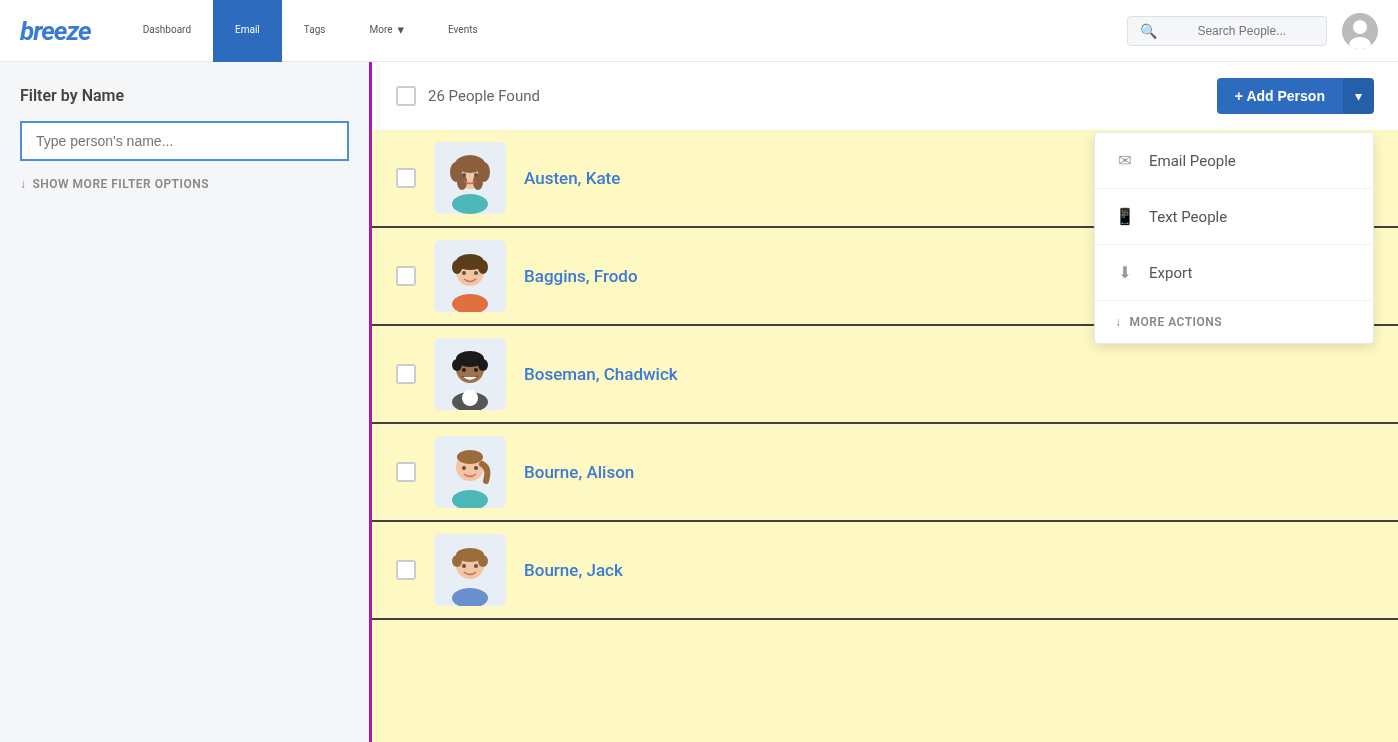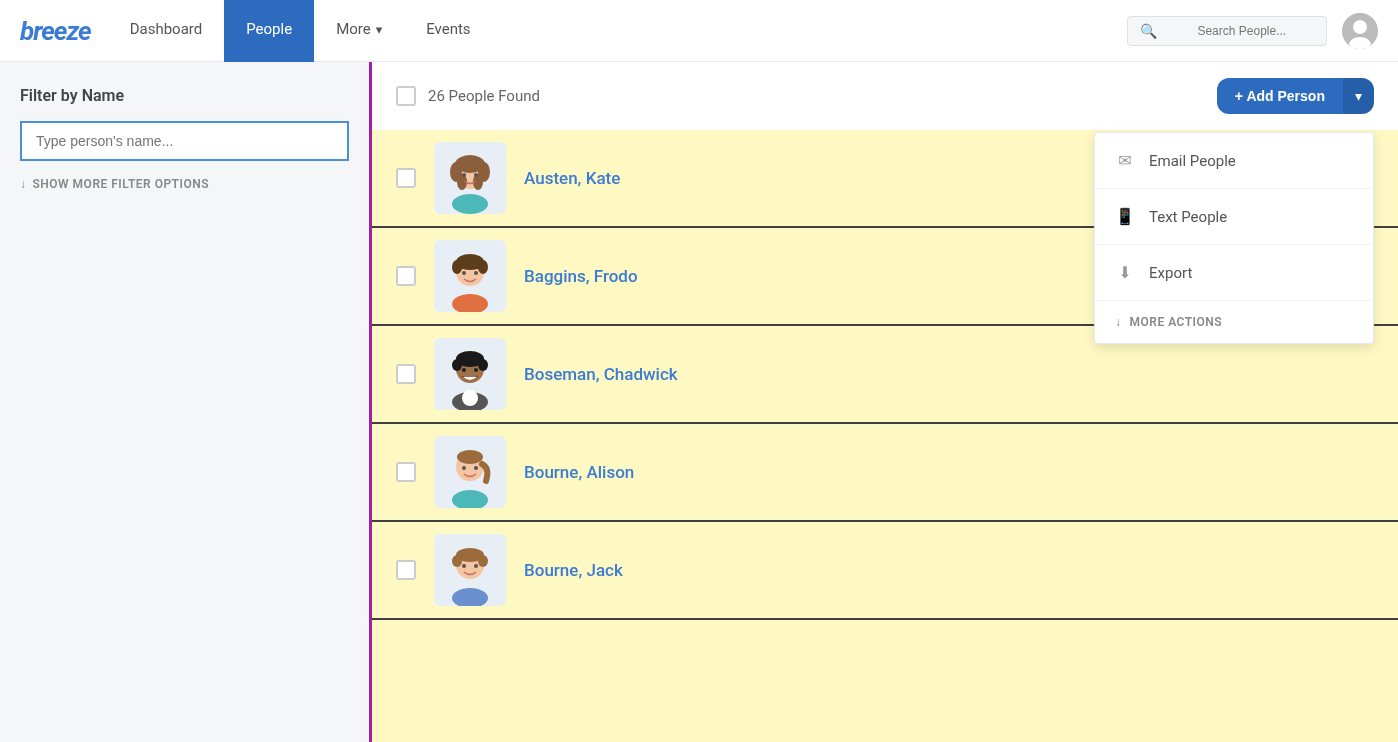--- a/index.html
+++ b/index.html
@@ -14,35 +14,35 @@
       padding: 0 20px;
       border-bottom: 1px solid #e5e8ec;
       position: relative;
       z-index: 100;
     }
     .logo {
       font-size: 26px;
       font-weight: 700;
       color: #3a7bd5;
       letter-spacing: -1px;
-      margin-right: 17px;
+      margin-right: 30px;
       font-style: italic;
     }
     .nav {
       display: flex;
       align-items: center;
       gap: 0;
       flex: 1;
     }
     .nav-item {
       padding: 0 22px;
       height: 62px;
       display: flex;
       align-items: center;
-      font-size: 15px;
+      font-size: 10px;
       color: #555;
       cursor: pointer;
       border-bottom: 3px solid transparent;
       text-decoration: none;
     }
     .nav-item.active {
       background: #2d6bbf;
       color: #fff;
       border-bottom: 3px solid #2d6bbf;
     }
@@ -158,21 +158,21 @@
       width: 20px;
       height: 20px;
       border: 2px solid #ccc;
       border-radius: 3px;
       background: #fff;
       cursor: pointer;
     }
     .add-person-btn {
       display: flex;
       align-items: stretch;
-      border-radius: 12px;
+      border-radius: 4px;
       overflow: hidden;
     }
     .add-person-main {
       background: #2d6bbf;
       color: #fff;
       padding: 10px 18px;
       font-size: 14px;
       font-weight: 600;
       border: none;
       cursor: pointer;
@@ -270,21 +270,22 @@
       font-size: 13px;
     }
   </style>
 </head>
 <body>
 
 <header class="header">
   <div class="logo">breeze</div>
   <nav class="nav">
     <a class="nav-item">Dashboard</a>
-    <a class="nav-item active">People</a>
+    <a class="nav-item active">Email</a>
+    <a class="nav-item">Tags</a>
     <a class="nav-item more">
       <span>More</span>
       <span class="chevron-down"></span>
     </a>
     <a class="nav-item">Events</a>
   </nav>
   <div class="header-right">
     <div class="search-wrapper">
       <span class="search-icon-header">🔍</span>
       <input class="search-input-header" type="text" placeholder="Search People..." style="">

